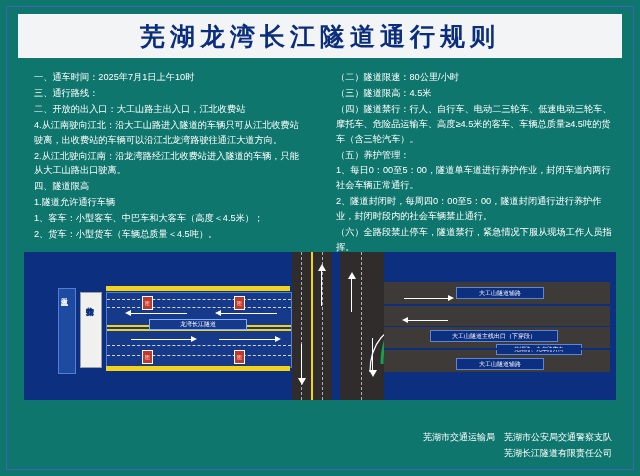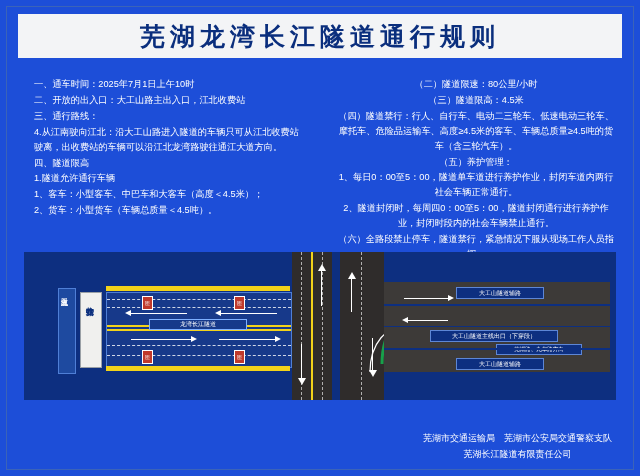--- a/index.html
+++ b/index.html
@@ -1,62 +1,63 @@
 <!DOCTYPE html>
 <html><head>
 <meta charset="utf-8">
 <style>
   html,body{margin:0;padding:0;background:#0b2d7a;}
   body{width:640px;height:476px;overflow:hidden;font-family:"Liberation Sans","DejaVu Sans",sans-serif;}
-  #page{position:relative;width:640px;height:476px;background:#1d4ed8;}
+  #page{position:relative;width:640px;height:476px;background:#0f766e;}
 
   
   .frame{position:absolute;left:6px;top:6px;right:6px;bottom:6px;border:1px solid #3b63b8;}
 
   
   .title-band{position:absolute;left:18px;top:14px;width:604px;height:44px;background:#f3f4f6;
     display:flex;align-items:center;justify-content:center;}
   .title-text{font-family:"DejaVu Serif","Liberation Serif",serif;font-weight:bold;font-size:25px;
     letter-spacing:5px;color:#0a2e7d;}
 
   
-  .cols{position:absolute;left:24px;top:77px;width:592px;height:180px;color:#ffffff;}
+  .cols{position:absolute;left:24px;top:70px;width:592px;height:180px;color:#ffffff;}
   .col{position:absolute;top:0;font-size:9.2px;line-height:1.62;}
   .col.left{left:10px;width:268px;}
-  .col.right{left:312px;width:280px;text-align:center;}
+  .col.right{left:312px;width:280px;}
   .col p{margin:0 0 1px 0;}
 
   
   .diagram{position:absolute;left:24px;top:252px;width:592px;height:148px;background:#0d2f80;}
 
   
   .road{position:absolute;background:#1a3f8f;}
   .asphalt{position:absolute;background:#3d3a38;}
   .tunnel-main{position:absolute;background:#2f2c2b;}
 
-  .footer{position:absolute;right:28px;bottom:14px;text-align:center;color:#ffffff;font-size:9px;line-height:1.7;}
+  .footer{position:absolute;right:28px;bottom:14px;text-align:right;color:#ffffff;font-size:9px;line-height:1.7;font-family:Liberation Mono, monospace;}
 
   .vtext{writing-mode:vertical-rl;text-orientation:upright;}
 </style>
 </head>
 <body>
 
 <div id="page">
   <div class="frame"></div>
 
   <div class="title-band">
     <div class="title-text">芜湖龙湾长江隧道通行规则</div>
   </div>
 
   <div class="cols">
     <div class="col left">
       <p>一、通车时间：2025年7月1日上午10时</p>
+      <p>三、通行路线：</p>
       <p>二、开放的出入口：大工山路主出入口，江北收费站</p>
-      <p>三、通行路线：</p>
       <p>4.从江南驶向江北：沿大工山路进入隧道的车辆只可从江北收费站驶离，出收费站的车辆可以沿江北龙湾路驶往通江大道方向。</p>
+      <p>2.从江北驶向江南：沿龙湾路经江北收费站进入隧道的车辆，只能从大工山路出口驶离。</p>
       <p>四、隧道限高</p>
       <p>1.隧道允许通行车辆</p>
       <p>1、客车：小型客车、中巴车和大客车（高度＜4.5米）；</p>
       <p>2、货车：小型货车（车辆总质量＜4.5吨）。</p>
     </div>
     <div class="col right">
       <p>（二）隧道限速：80公里/小时</p>
       <p>（三）隧道限高：4.5米</p>
       <p>（四）隧道禁行：行人、自行车、电动二三轮车、低速电动三轮车、摩托车、危险品运输车、高度≥4.5米的客车、车辆总质量≥4.5吨的货车（含三轮汽车）。</p>
       <p>（五）养护管理：</p>

